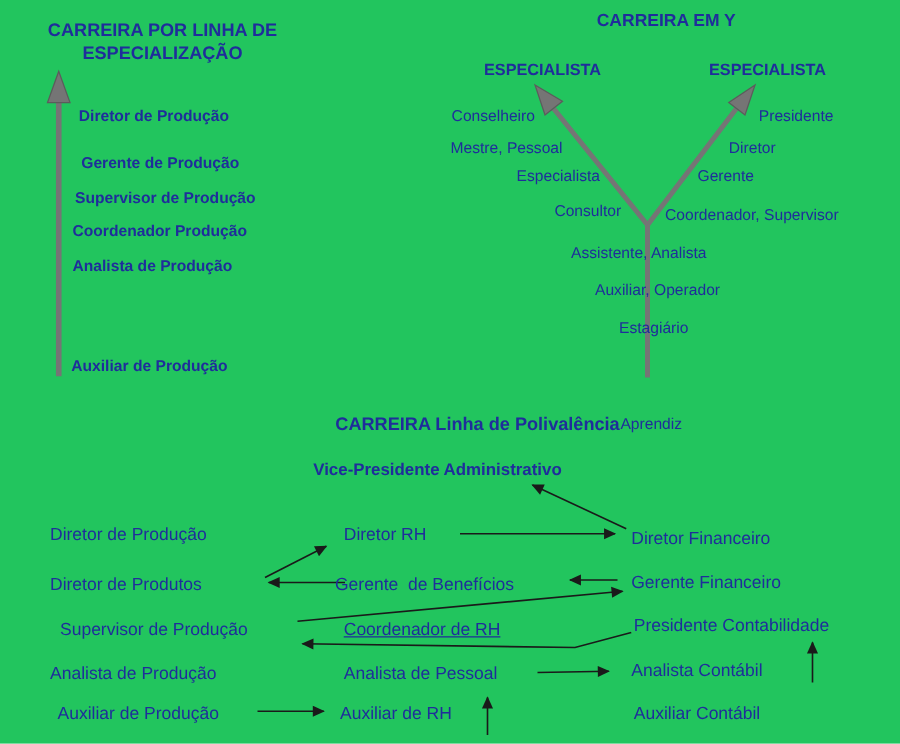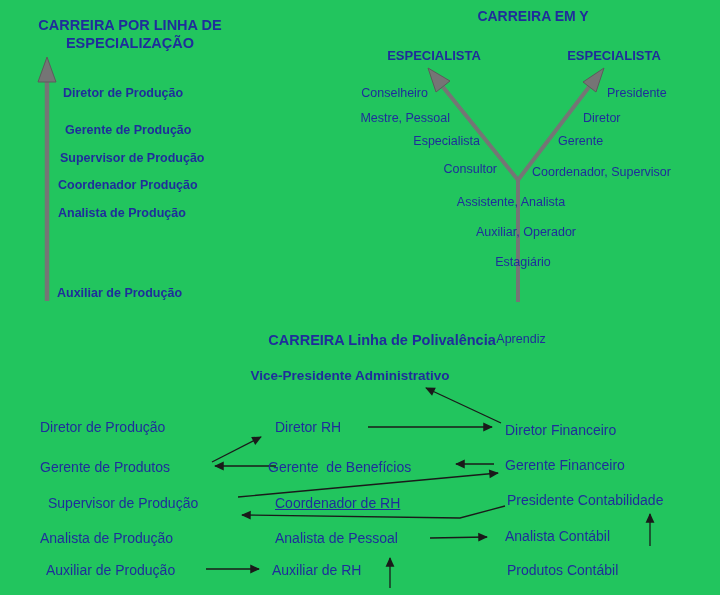--- a/index.html
+++ b/index.html
@@ -85,30 +85,30 @@
 
   <div class="lbl yl ctr" style="left:511px;top:194px;">Assistente, Analista</div>
   <div class="lbl yl ctr" style="left:526px;top:224px;">Auxiliar, Operador</div>
   <div class="lbl yl ctr" style="left:523px;top:254px;">Estagiário</div>
   <div class="lbl yl ctr" style="left:521px;top:287px;margin-top:44px;">Aprendiz</div>
 
   <div class="lbl b ctr" style="left:382px;top:332px;font-size:14.5px;">CARREIRA  Linha de Polivalência</div>
   <div class="lbl b ctr" style="left:350px;top:368px;font-size:13.5px;">Vice-Presidente Administrativo</div>
 
   <div class="lbl poly-item" style="left:40px;top:419px;">Diretor de Produção</div>
-  <div class="lbl poly-item" style="left:40px;top:459px;">Gerente de Produtos</div>
+  <div class="lbl poly-item" style="left:40px;top:459px;">Diretor de Produtos</div>
   <div class="lbl poly-item" style="left:48px;top:495px;">Supervisor de Produção</div>
   <div class="lbl poly-item" style="left:40px;top:530px;">Analista de Produção</div>
   <div class="lbl poly-item" style="left:46px;top:562px;">Auxiliar de Produção</div>
 
   <div class="lbl poly-item" style="left:275px;top:419px;">Diretor RH</div>
   <div class="lbl poly-item" style="left:268px;top:459px;white-space:pre;">Gerente  de Benefícios</div>
   <div class="lbl poly-item" style="left:275px;top:495px;text-decoration:underline;">Coordenador de RH</div>
   <div class="lbl poly-item" style="left:275px;top:530px;">Analista de Pessoal</div>
   <div class="lbl poly-item" style="left:272px;top:562px;">Auxiliar de RH</div>
 
   <div class="lbl poly-item" style="left:505px;top:457px;">Gerente Financeiro</div>
   <div class="lbl poly-item" style="left:505px;top:422px;">Diretor Financeiro</div>
   <div class="lbl poly-item" style="left:507px;top:492px;">Presidente Contabilidade</div>
   <div class="lbl poly-item" style="left:505px;top:528px;">Analista Contábil</div>
-  <div class="lbl poly-item" style="left:507px;top:562px;">Produtos Contábil</div>
+  <div class="lbl poly-item" style="left:507px;top:562px;">Auxiliar Contábil</div>
 
 </div>
 
 </body></html>

